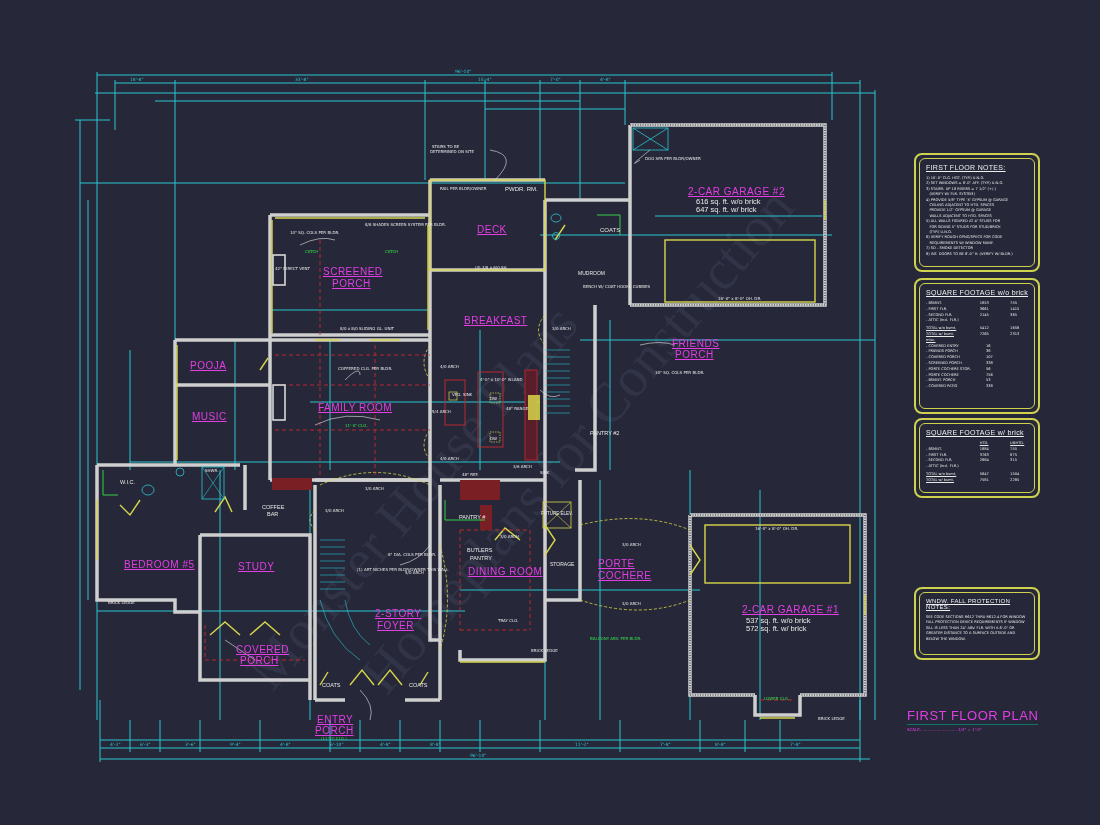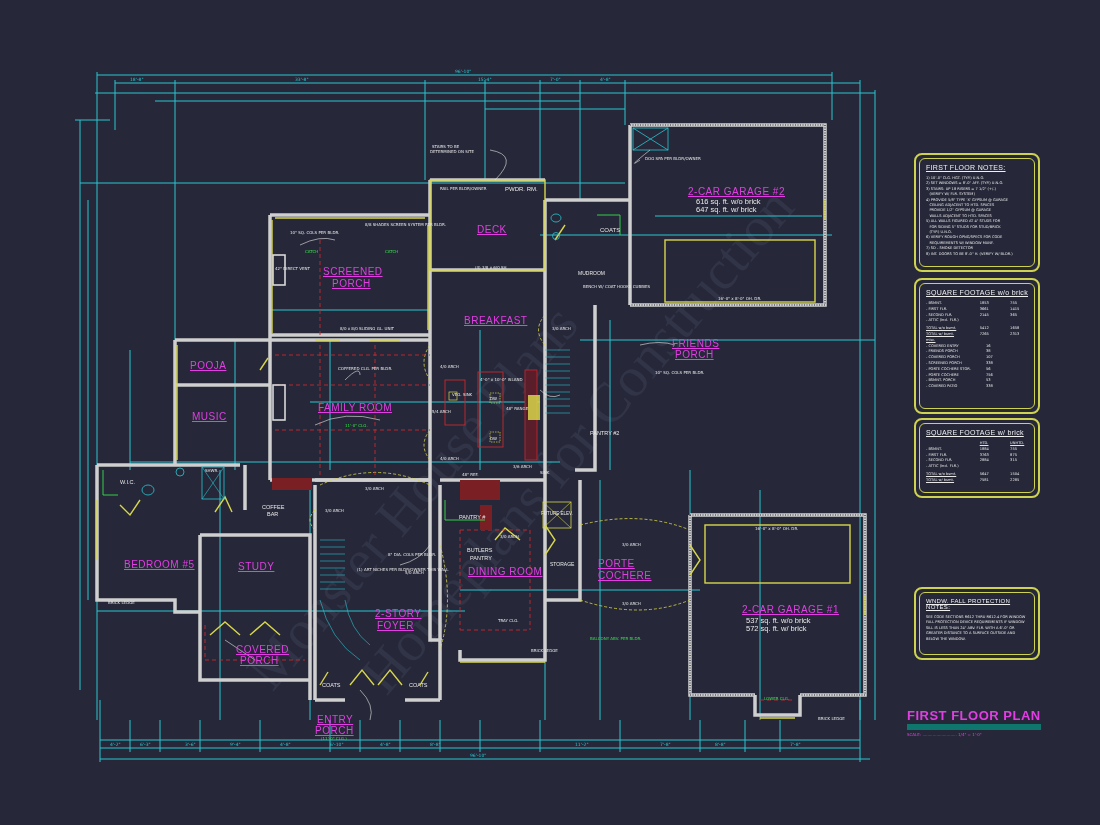--- a/index.html
+++ b/index.html
@@ -16,21 +16,21 @@
   .leader { stroke:#e8e8e8; stroke-width:0.6; fill:none; }
   .area { fill:#e8e8e8; font-size:7.5px; font-family:"Liberation Sans", sans-serif; }
   .panel { position:absolute; border:2px solid #cfd24f; border-radius:8px; padding:3px; }
   .panel-inner { border:1px solid #cfd24f; border-radius:6px; height:100%; box-sizing:border-box; padding:5px 6px; }
   .panel-title { color:#f0f0f0; font-size:7px; text-decoration:underline; font-family:"Liberation Sans", sans-serif; margin-bottom:5px; letter-spacing:0.3px; }
   .panel-line { color:#e8e8e8; font-size:3.6px; line-height:5.4px; font-family:"DejaVu Sans", sans-serif; white-space:pre; }
   .sqrow { display:flex; color:#e8e8e8; font-size:3.6px; line-height:5.8px; font-family:"DejaVu Sans", sans-serif; }
   .sqrow .c1 { width:60px; } .sqrow .c2 { width:34px; } .sqrow .c3 { width:20px; }
   .sqrow.total .c1 { text-decoration:underline; }
   .title-block { position:absolute; left:907px; top:708px; }
-  .title-main { color:#e23ee4; font-size:13px; font-family:"Liberation Sans", sans-serif; letter-spacing:0.5px; border-bottom:6px solid #0f766e; padding-bottom:1px;font-weight:bold; }
+  .title-main { color:#e23ee4; font-size:13px; font-family:"Liberation Sans", sans-serif; letter-spacing:0.5px; border-bottom:1px solid #0f766e; padding-bottom:1px; }
   .title-scale { color:#e23ee4; font-size:4px; margin-top:2px; }
   .watermark { fill:#3a3d52; font-size:56px; font-family:"Liberation Serif", serif; opacity:0.55; }
 </style>
 </head>
 <body>
 
 <svg width="1100" height="825" viewBox="0 0 1100 825">
 
   <g transform="rotate(-50 450 450)">
     <text class="watermark" x="150" y="470">Monster House Plans</text>

